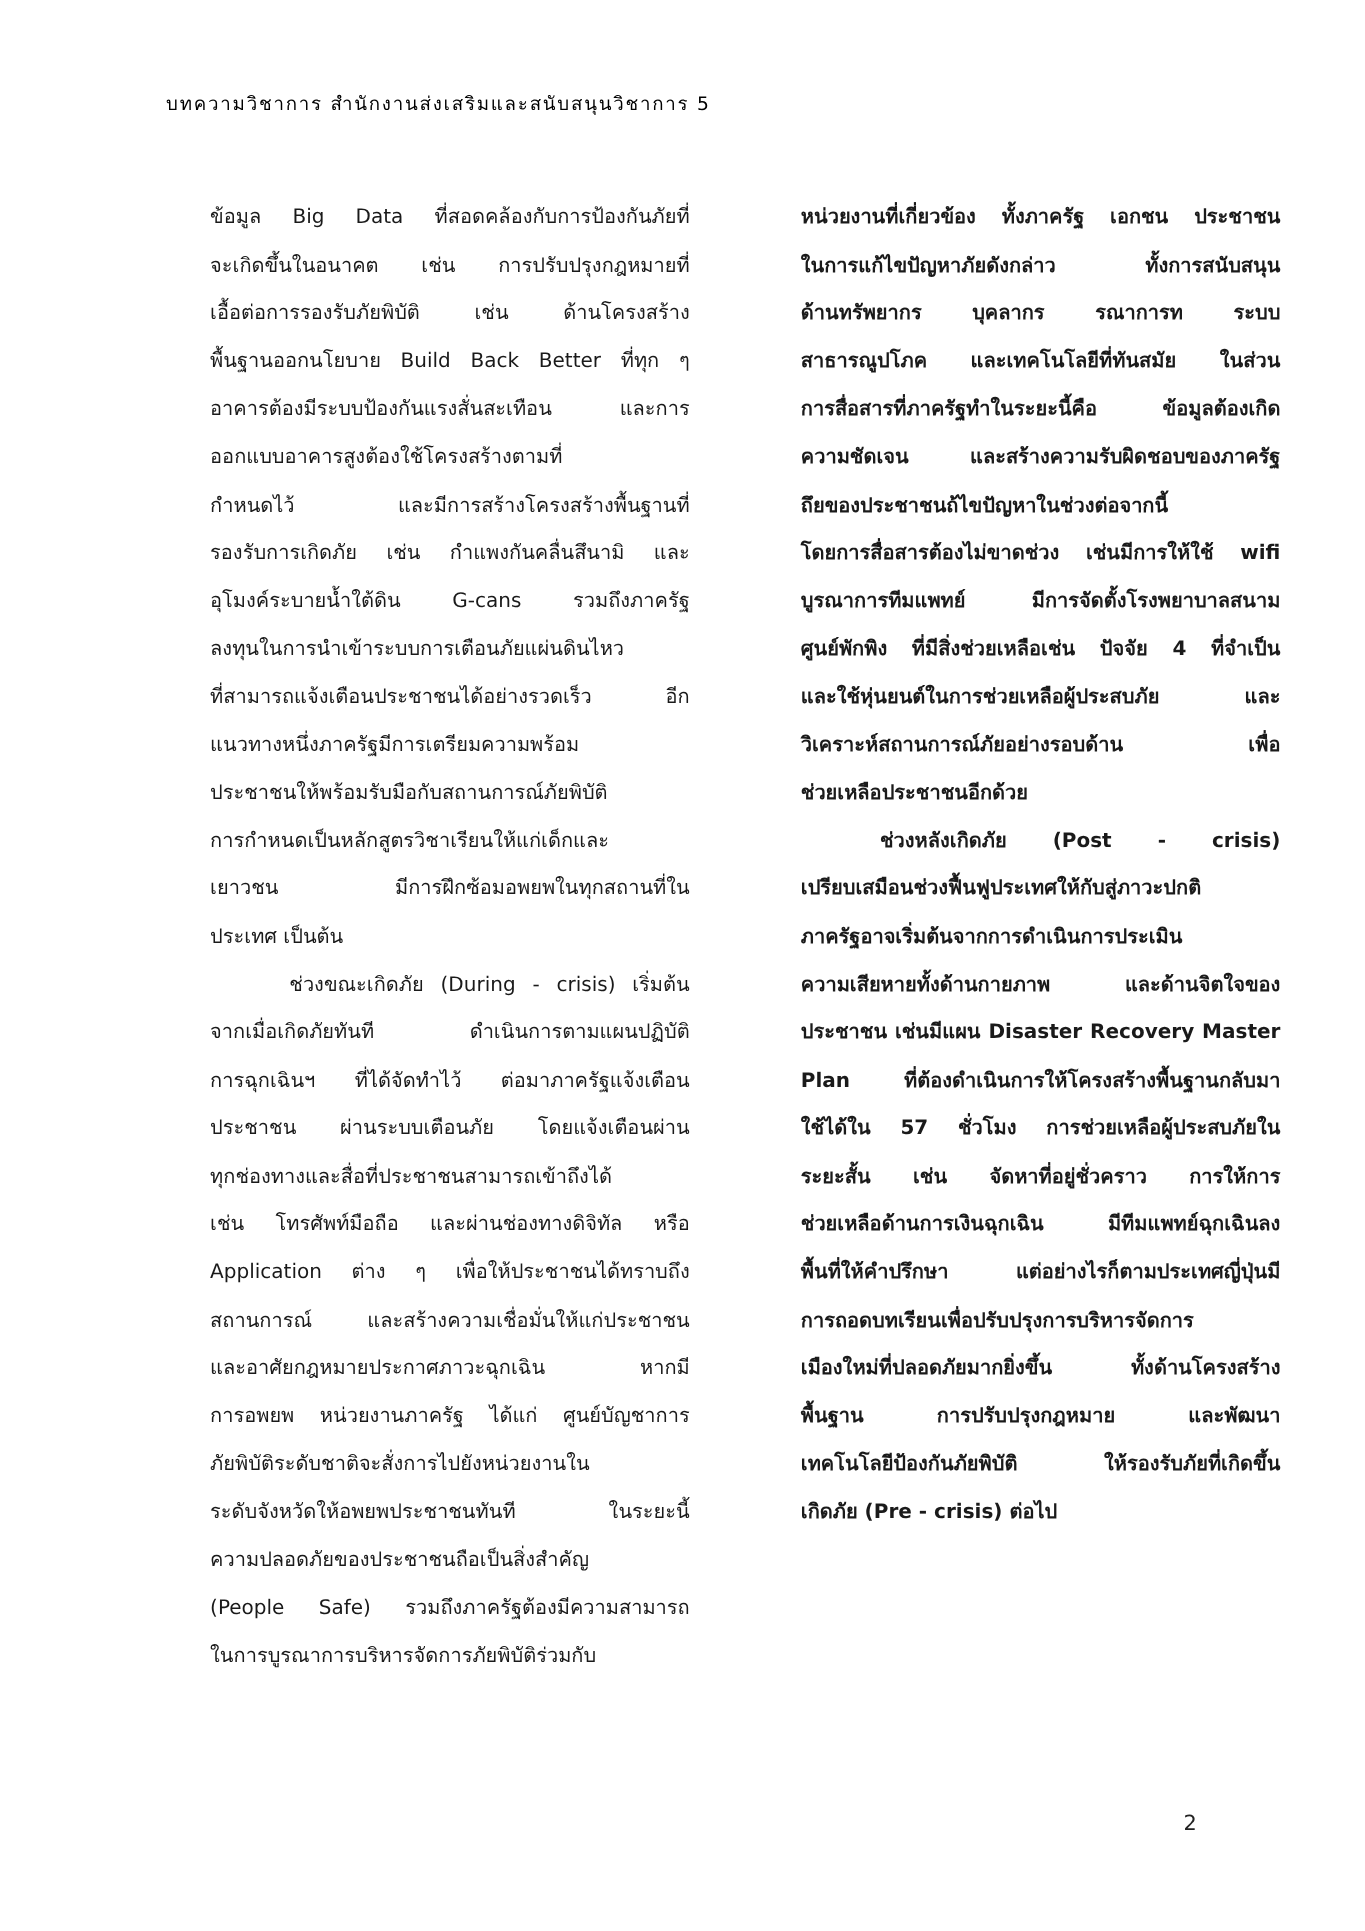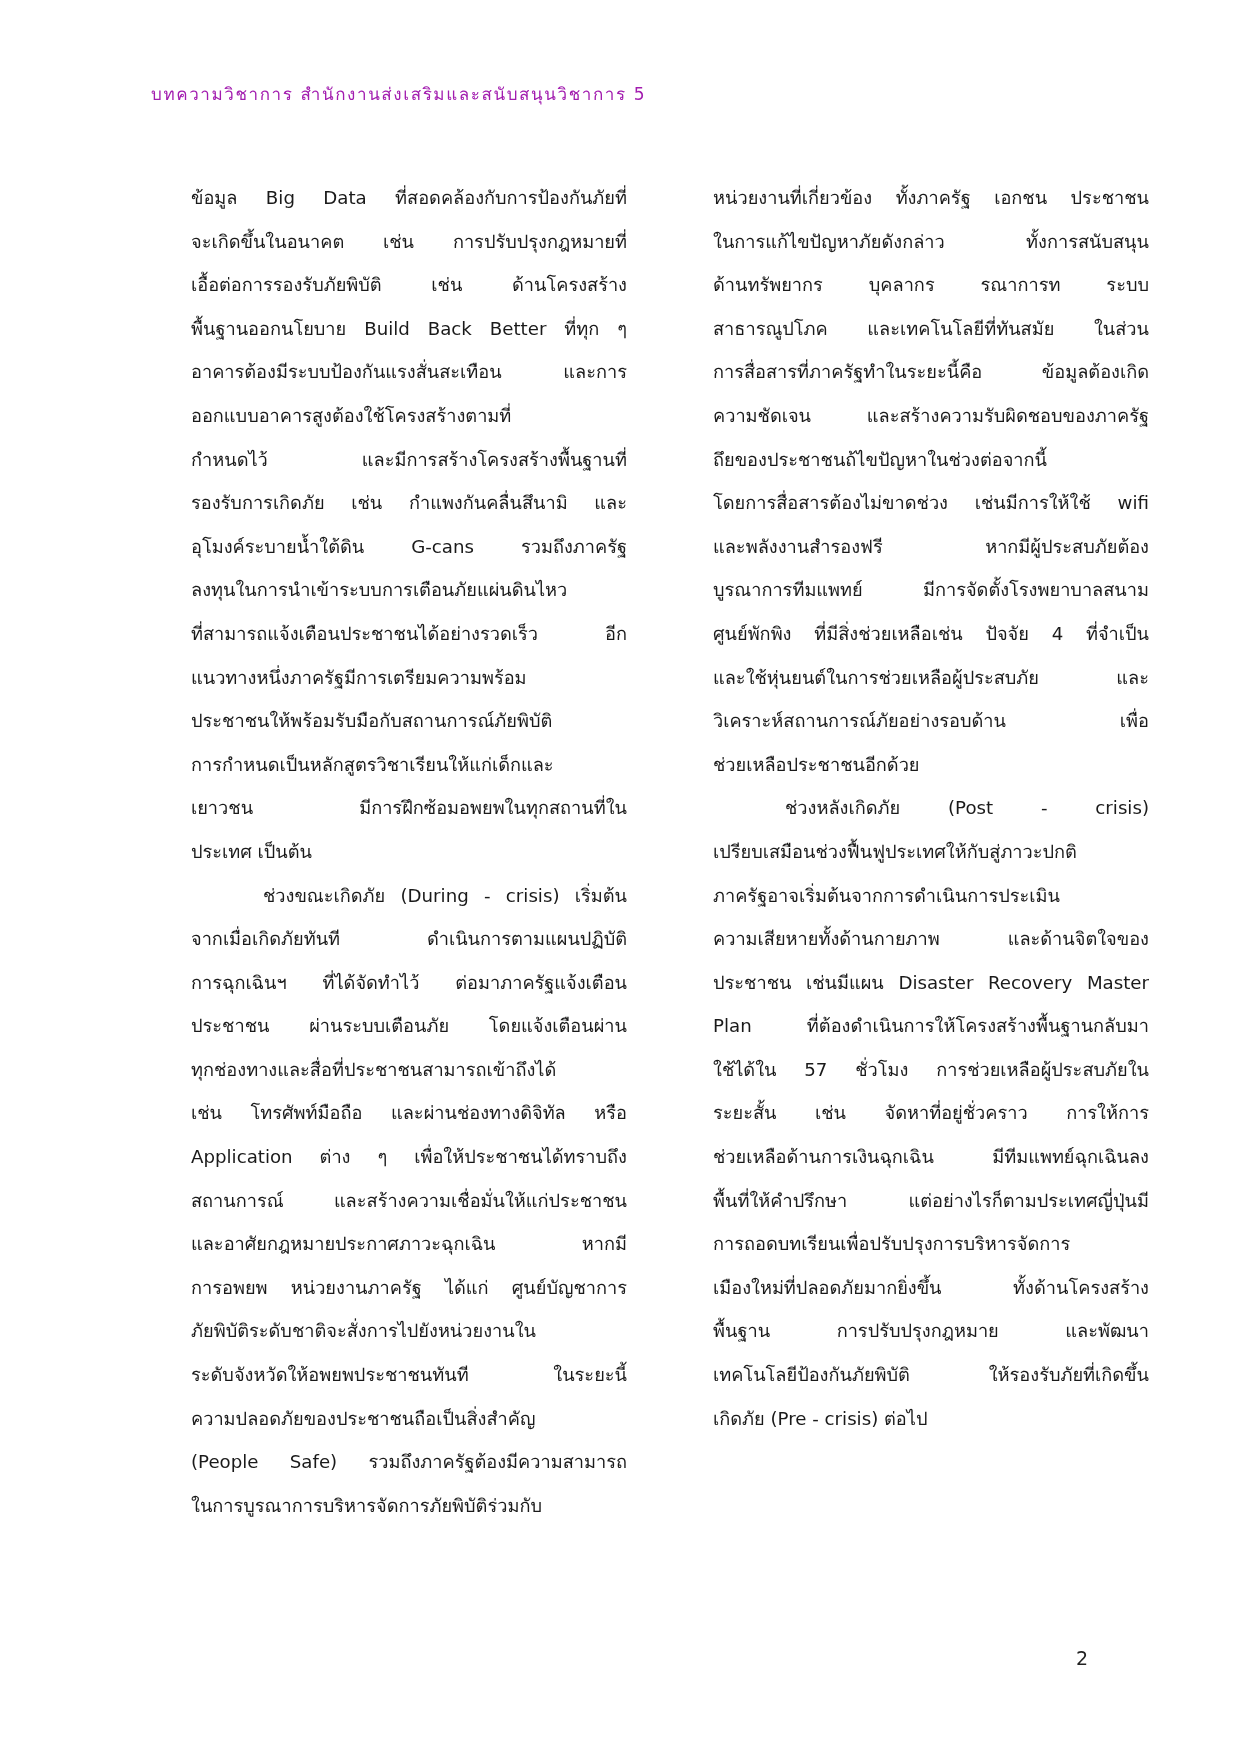--- a/index.html
+++ b/index.html
@@ -14,31 +14,31 @@
       overflow: hidden;
       font-family: "DejaVu Sans", "Liberation Sans", sans-serif;
       color: #1a1a1a;
     }
     .running-header {
       position: absolute;
       left: 151px;
       top: 80px;
       font-size: 17px;
       letter-spacing: 1.6px;
-      color: #a21caf;
+      color: #000000;
       white-space: nowrap;
     }
     .column {
       position: absolute;
       top: 176px;
       width: 436px;
       margin-left: 40px;
     }
     .column.left { left: 151px; }
-    .column.right { left: 673px; }
+    .column.right { left: 688px; font-weight: bold; }
     .line {
       display: block;
       height: 43.6px;
       line-height: 43.6px;
       font-size: 18.2px;
       white-space: nowrap;
       text-align: justify;
       text-align-last: justify;
       letter-spacing: 0px;
     }
@@ -98,21 +98,20 @@
 
 <div class="column right">
   <span class="line">หน่วยงานที่เกี่ยวข้อง ทั้งภาครัฐ เอกชน ประชาชน</span>
   <span class="line">ในการแก้ไขปัญหาภัยดังกล่าว ทั้งการสนับสนุน</span>
   <span class="line">ด้านทรัพยากร บุคลากร รณาการท ระบบ</span>
   <span class="line">สาธารณูปโภค และเทคโนโลยีที่ทันสมัย ในส่วน</span>
   <span class="line">การสื่อสารที่ภาครัฐทำในระยะนี้คือ ข้อมูลต้องเกิด</span>
   <span class="line">ความชัดเจน และสร้างความรับผิดชอบของภาครัฐ</span>
   <span class="line">ถึยของประชาชนถ้ไขปัญหาในช่วงต่อจากนี้</span>
   <span class="line">โดยการสื่อสารต้องไม่ขาดช่วง เช่นมีการให้ใช้ wifi</span>
-  <span class="line">และพลังงานสำรองฟรี หากมีผู้ประสบภัยต้อง</span>
   <span class="line">บูรณาการทีมแพทย์ มีการจัดตั้งโรงพยาบาลสนาม</span>
   <span class="line">ศูนย์พักพิง ที่มีสิ่งช่วยเหลือเช่น ปัจจัย 4 ที่จำเป็น</span>
   <span class="line">และใช้หุ่นยนต์ในการช่วยเหลือผู้ประสบภัย และ</span>
   <span class="line">วิเคราะห์สถานการณ์ภัยอย่างรอบด้าน เพื่อ</span>
   <span class="line last">ช่วยเหลือประชาชนอีกด้วย</span>
   <span class="line indent">ช่วงหลังเกิดภัย (Post - crisis)</span>
   <span class="line">เปรียบเสมือนช่วงฟื้นฟูประเทศให้กับสู่ภาวะปกติ</span>
   <span class="line">ภาครัฐอาจเริ่มต้นจากการดำเนินการประเมิน</span>
   <span class="line">ความเสียหายทั้งด้านกายภาพ และด้านจิตใจของ</span>
   <span class="line">ประชาชน เช่นมีแผน Disaster Recovery Master</span>

